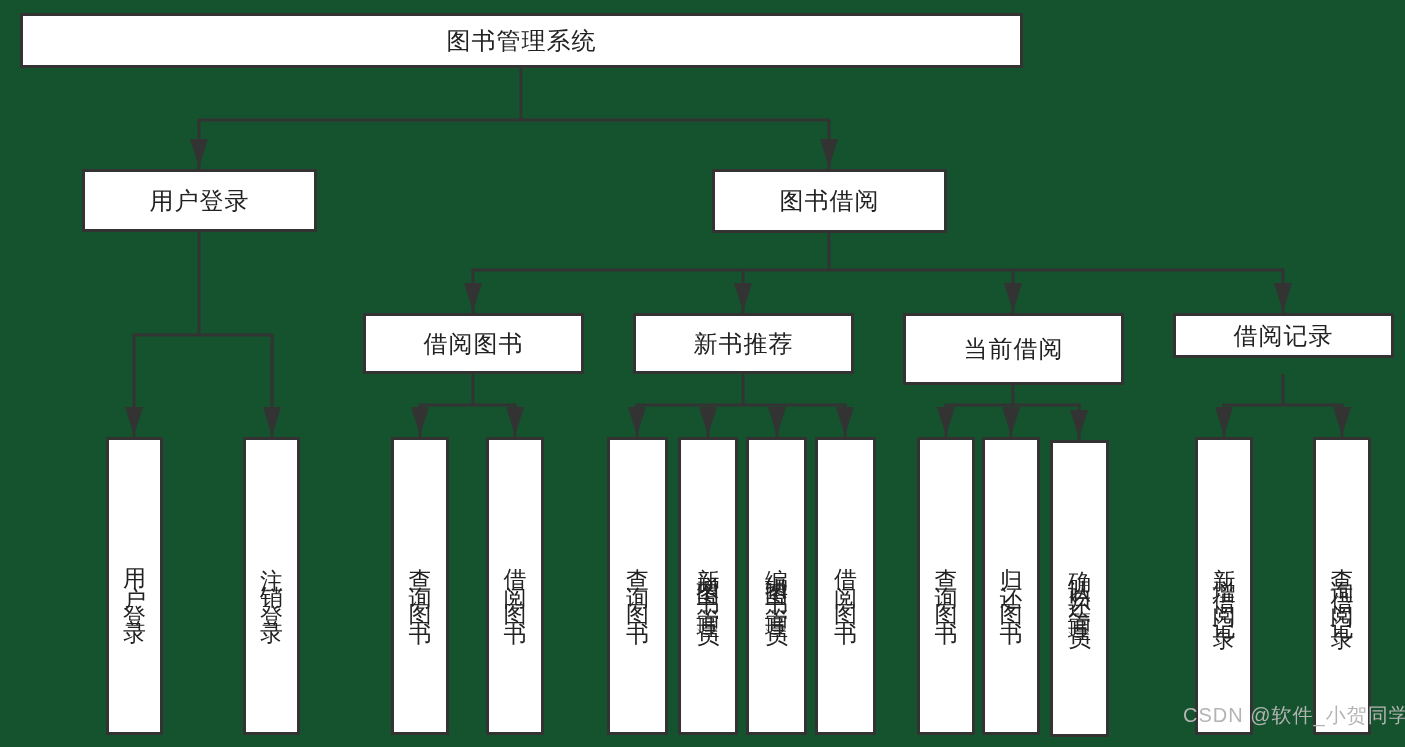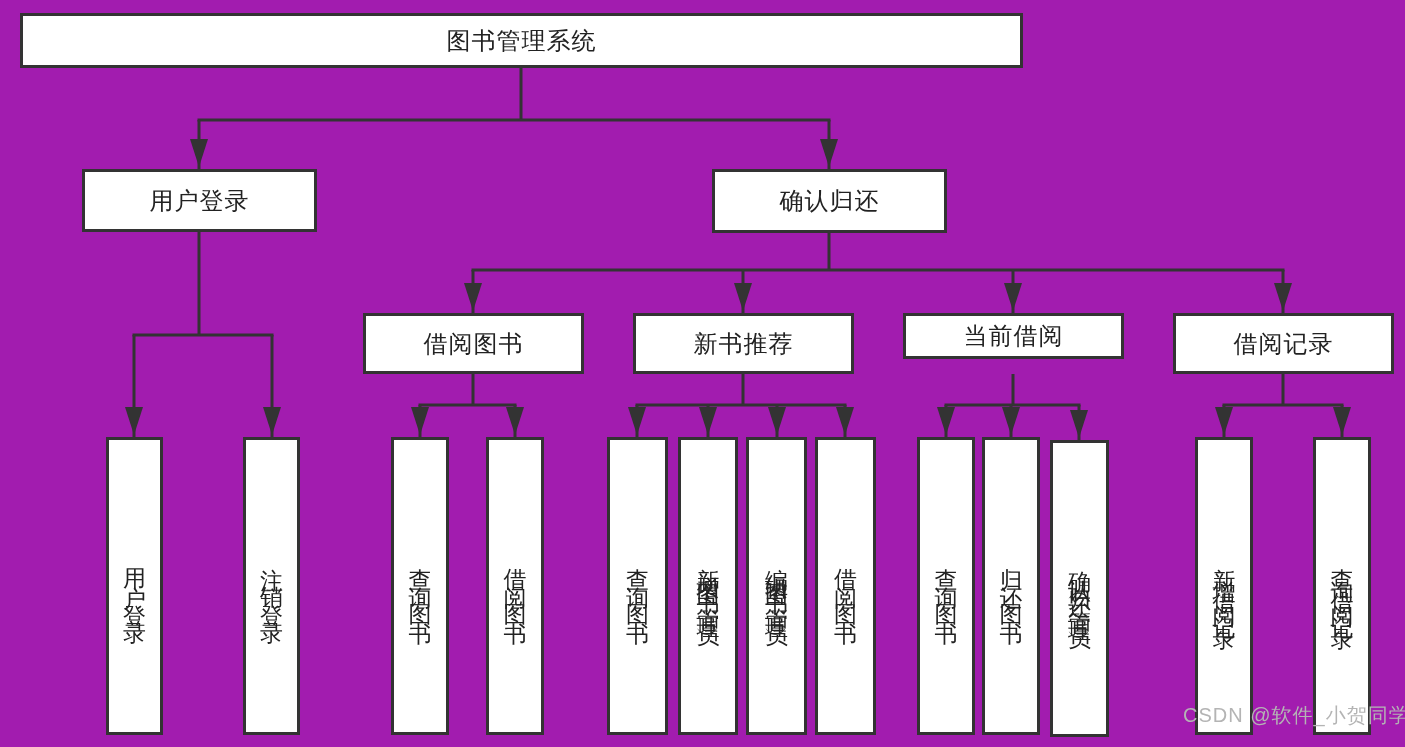--- a/index.html
+++ b/index.html
@@ -5,21 +5,21 @@
   html, body {
     margin: 0;
     padding: 0;
     background: #ffffff;
     font-family: "Liberation Sans", "DejaVu Sans", sans-serif;
   }
   #canvas {
     position: relative;
     width: 1405px;
     height: 747px;
-    background: #a21caf;
+    background: #14532d;
     overflow: hidden;
   }
   #connector-layer {
     position: absolute;
     left: 0;
     top: 0;
     width: 1405px;
     height: 747px;
     pointer-events: none;
   }
@@ -121,33 +121,33 @@
     </svg>
 
   <div class="node h" style="left:20px;top:13px;width:1003px;height:55px">
     <span>图书管理系统</span>
   </div>
 
   <div class="node h" style="left:82px;top:169px;width:235px;height:63px">
     <span>用户登录</span>
   </div>
   <div class="node h" style="left:712px;top:169px;width:235px;height:64px">
-    <span>确认归还</span>
+    <span>图书借阅</span>
   </div>
 
   <div class="node h" style="left:363px;top:313px;width:221px;height:61px">
     <span>借阅图书</span>
   </div>
   <div class="node h" style="left:633px;top:313px;width:221px;height:61px">
     <span>新书推荐</span>
   </div>
-  <div class="node h" style="left:903px;top:313px;width:221px;height:46px">
+  <div class="node h" style="left:903px;top:313px;width:221px;height:72px">
     <span>当前借阅</span>
   </div>
-  <div class="node h" style="left:1173px;top:313px;width:221px;height:61px">
+  <div class="node h" style="left:1173px;top:313px;width:221px;height:45px">
     <span>借阅记录</span>
   </div>
 
   <div class="node v" style="left:106px;top:437px;width:57px;height:298px">
     <span class="vt ls4">用户登录</span>
   </div>
   <div class="node v" style="left:243px;top:437px;width:57px;height:298px">
     <span class="vt ls4">注销登录</span>
   </div>
 

